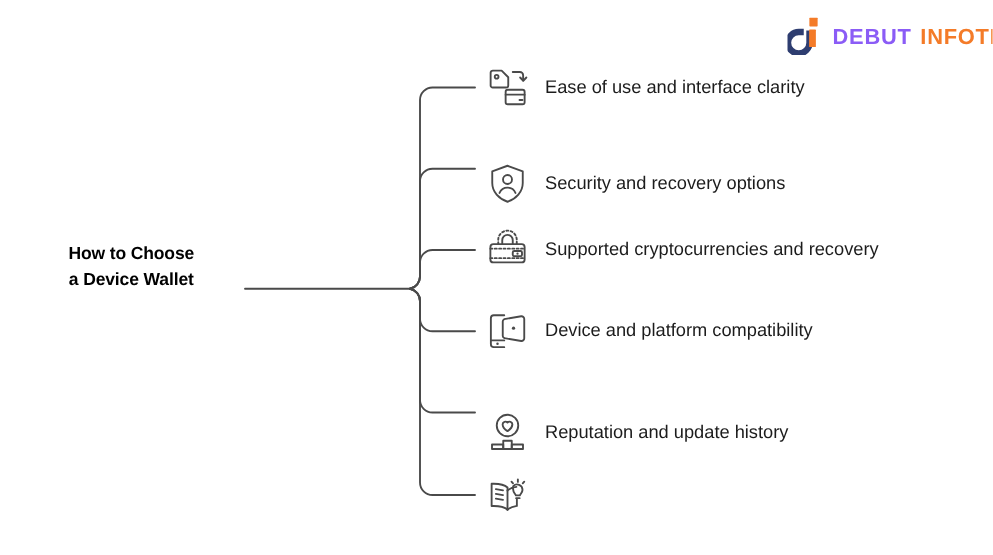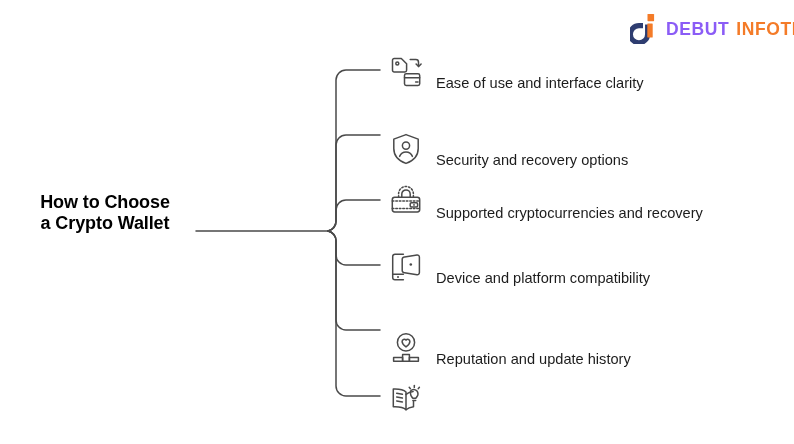--- a/index.html
+++ b/index.html
@@ -40,21 +40,21 @@
   .brand-infotech { color: #f47b28; }
 
   
   #central-topic {
     position: absolute;
     left: 14px;
     top: 192px;
     width: 182px;
     text-align: center;
     font-weight: bold;
-    font-size: 18px;
+    font-size: 14px;
     line-height: 20.5px;
     color: #000000;
     letter-spacing: -0.1px;
   }
   #central-topic .topic-line { display: block; white-space: nowrap; }
 
   
   #connectors {
     position: absolute;
     left: 0;
@@ -63,21 +63,21 @@
     height: 444px;
     pointer-events: none;
   }
 
   
   .branch-row {
     position: absolute;
     left: 386px;
     height: 44px;
     display: flex;
-    align-items: flex-end;
+    align-items: center;
     gap: 0;
   }
   .branch-icon {
     width: 40px;
     height: 40px;
     flex: none;
     display: flex;
     align-items: center;
     justify-content: center;
   }
@@ -100,21 +100,21 @@
     <rect x="17.3" y="9.6" width="5.4" height="14.0" rx="0.5" fill="#f47b28"></rect>
   </svg>
   <div id="brand-wordmark">
     <span class="brand-debut">DEBUT</span>
     <span class="brand-infotech">INFOTECH</span>
   </div>
 </div>
 
 <div id="central-topic">
   <span class="topic-line">How to Choose</span>
-  <span class="topic-line">a Crypto Wallet</span>
+  <span class="topic-line">a Device Wallet</span>
 </div>
 
 <svg id="connectors" viewBox="0 0 794 444" xmlns="http://www.w3.org/2000/svg">
   <g fill="none" stroke="#4a4a4a" stroke-width="1.5" stroke-linecap="round" stroke-linejoin="round">
 
     <path d="M196 231 L328 231"></path>
 
     <path d="M380 70 L346 70 A10 10 0 0 0 336 80 L336 221 A10 10 0 0 1 328 231"></path>
     <path d="M380 135 L346 135 A10 10 0 0 0 336 145 L336 221 A10 10 0 0 1 328 231"></path>
     <path d="M380 200 L346 200 A10 10 0 0 0 336 210 L336 221 A10 10 0 0 1 328 231"></path>

